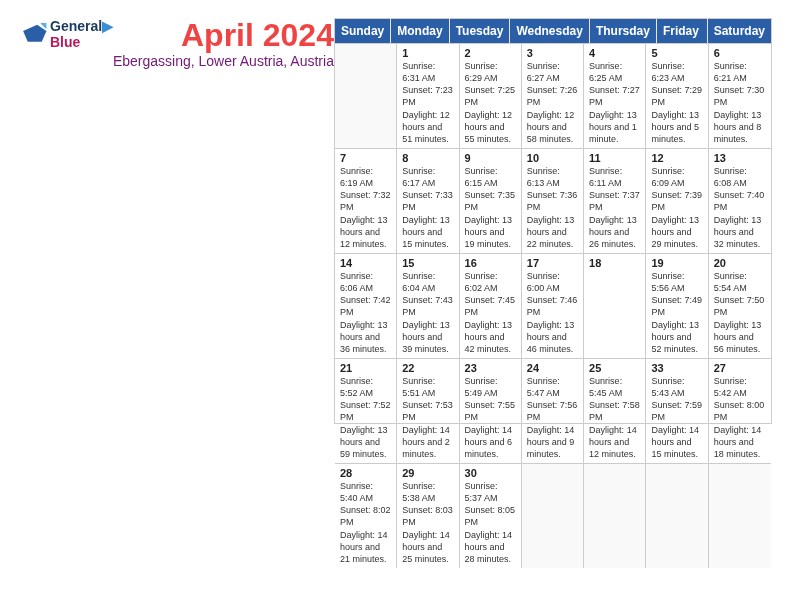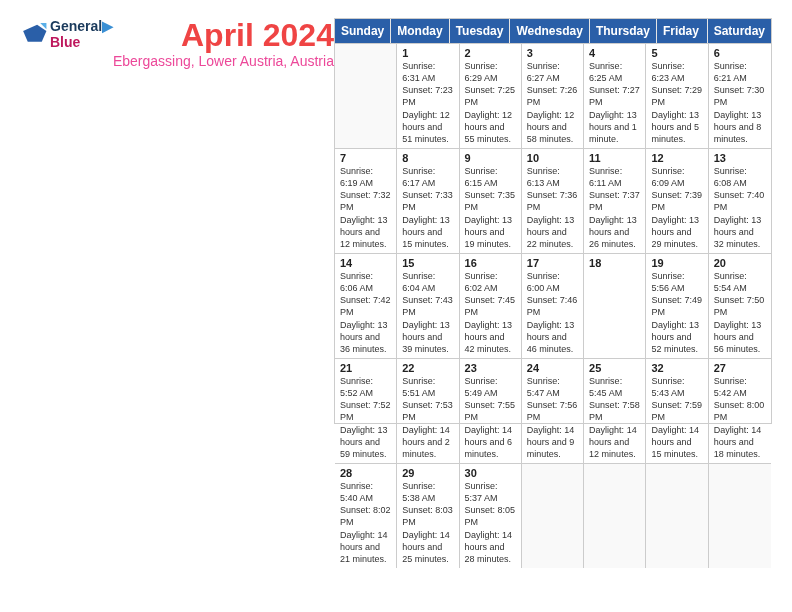--- a/index.html
+++ b/index.html
@@ -36,21 +36,21 @@
       text-align: right;
     }
     .main-title {
       font-size: 32px;
       font-weight: bold;
       color: #ef4444;
       line-height: 1.1;
     }
     .subtitle {
       font-size: 14px;
-      color: #ec4899;
+      color: #701a75;
       font-weight: normal;
     }
     .calendar {
       flex: 1;
       display: flex;
       flex-direction: column;
       border: 1px solid #ccc;
     }
     .cal-header-row {
       display: grid;
@@ -232,21 +232,21 @@
           </div>
           <div class="cal-cell">
             <div class="day-num">24</div>
             <div class="day-info">Sunrise: 5:47 AM<br>Sunset: 7:56 PM<br>Daylight: 14 hours and 9 minutes.</div>
           </div>
           <div class="cal-cell">
             <div class="day-num">25</div>
             <div class="day-info">Sunrise: 5:45 AM<br>Sunset: 7:58 PM<br>Daylight: 14 hours and 12 minutes.</div>
           </div>
           <div class="cal-cell">
-            <div class="day-num">32</div>
+            <div class="day-num">33</div>
             <div class="day-info">Sunrise: 5:43 AM<br>Sunset: 7:59 PM<br>Daylight: 14 hours and 15 minutes.</div>
           </div>
           <div class="cal-cell">
             <div class="day-num">27</div>
             <div class="day-info">Sunrise: 5:42 AM<br>Sunset: 8:00 PM<br>Daylight: 14 hours and 18 minutes.</div>
           </div>
         </div>
         <div class="cal-week">
           <div class="cal-cell">
             <div class="day-num">28</div>

